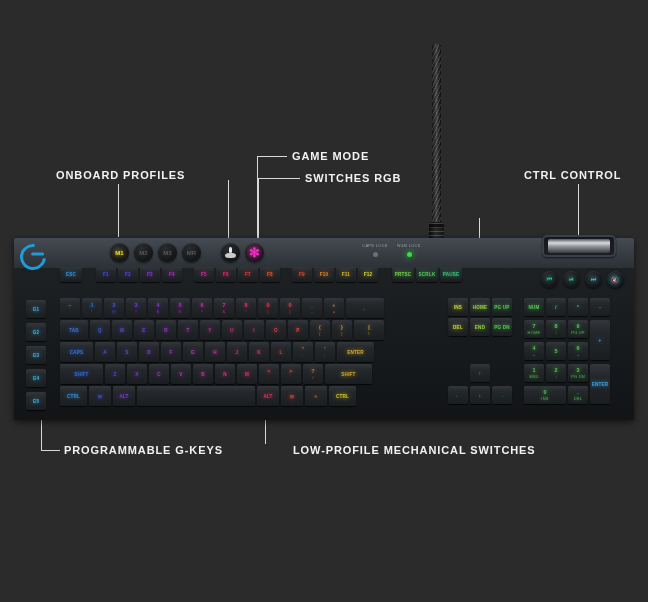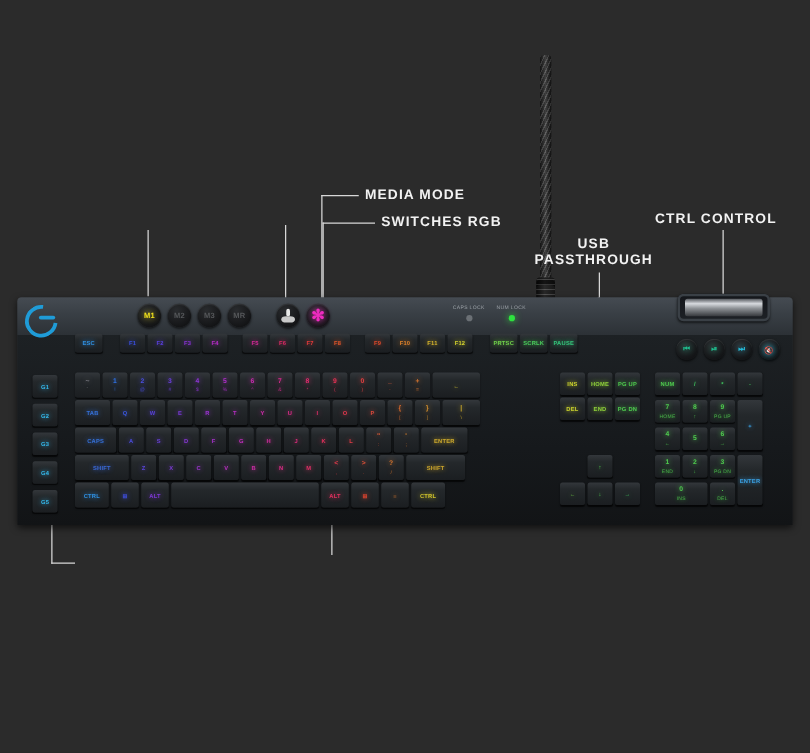--- a/index.html
+++ b/index.html
@@ -143,49 +143,48 @@
   .glow { text-shadow: 0 0 4px currentColor; }
 </style>
 </head>
 <body>
 
 <div id="stage">
 
   <div class="cable"></div>
   <div class="cable-boot"></div>
 
+  <div class="callout" style="left:56px; top:169px;">ONBOARD PROFILES</div>
   <div class="leader v" style="left:118px; top:184px; height:53px;"></div>
   <div class="dot" style="left:116px; top:248px;"></div>
 
-  <div class="callout" style="left:292px; top:150px;">MEDIA MODE</div>
+  <div class="callout" style="left:292px; top:150px;">GAME MODE</div>
   <div class="leader h" style="left:257px; top:156px; width:30px;"></div>
   <div class="leader v" style="left:257px; top:156px; height:86px;"></div>
   <div class="dot" style="left:226px; top:247px;"></div>
   <div class="leader v" style="left:228px; top:180px; height:68px;"></div>
 
   <div class="callout" style="left:305px; top:172px;">SWITCHES RGB</div>
   <div class="leader h" style="left:258px; top:178px; width:42px;"></div>
   <div class="leader v" style="left:258px; top:178px; height:64px;"></div>
   <div class="dot" style="left:250px; top:247px;"></div>
 
-  <div class="callout center" style="left:420px; top:189px; width:110px;">
-    <div>USB</div>
-    <div>PASSTHROUGH</div>
-  </div>
   <div class="leader v" style="left:479px; top:218px; height:22px;"></div>
   <div class="dot" style="left:477px; top:238px;"></div>
 
   <div class="callout" style="left:524px; top:169px;">CTRL CONTROL</div>
   <div class="leader v" style="left:578px; top:184px; height:60px;"></div>
   <div class="dot" style="left:576px; top:243px;"></div>
 
+  <div class="callout" style="left:64px; top:444px;">PROGRAMMABLE G-KEYS</div>
   <div class="leader h" style="left:41px; top:450px; width:19px;"></div>
   <div class="leader v" style="left:41px; top:414px; height:37px;"></div>
   <div class="dot" style="left:39px; top:410px;"></div>
 
+  <div class="callout" style="left:293px; top:444px;">LOW-PROFILE MECHANICAL SWITCHES</div>
   <div class="leader v" style="left:265px; top:412px; height:32px;"></div>
   <div class="dot" style="left:263px; top:408px;"></div>
 
   <div id="keyboard">
     <div id="kb-top"></div>
     <div class="kb-deck"></div>
   </div>
 
   <div class="logo"></div>
 

